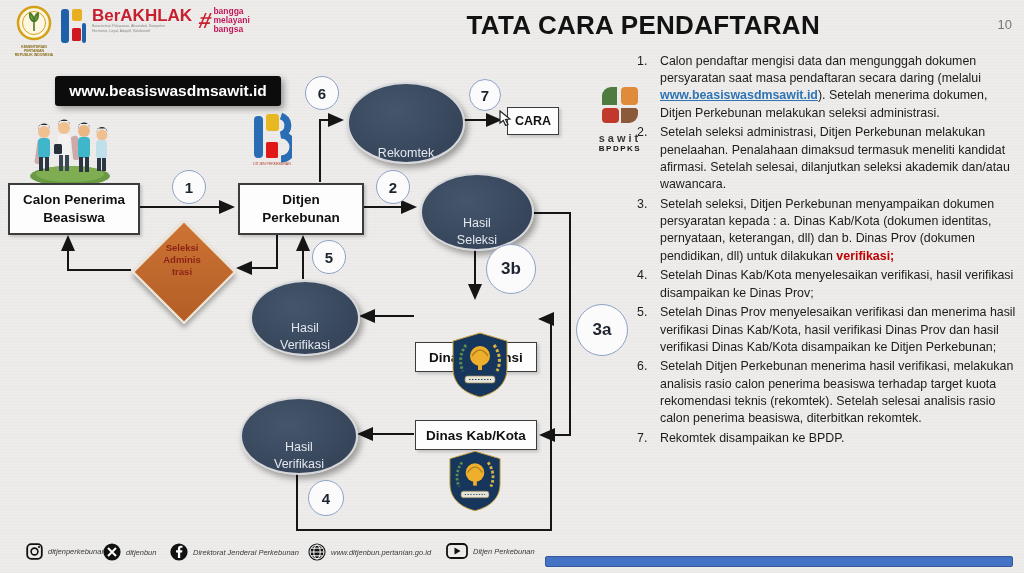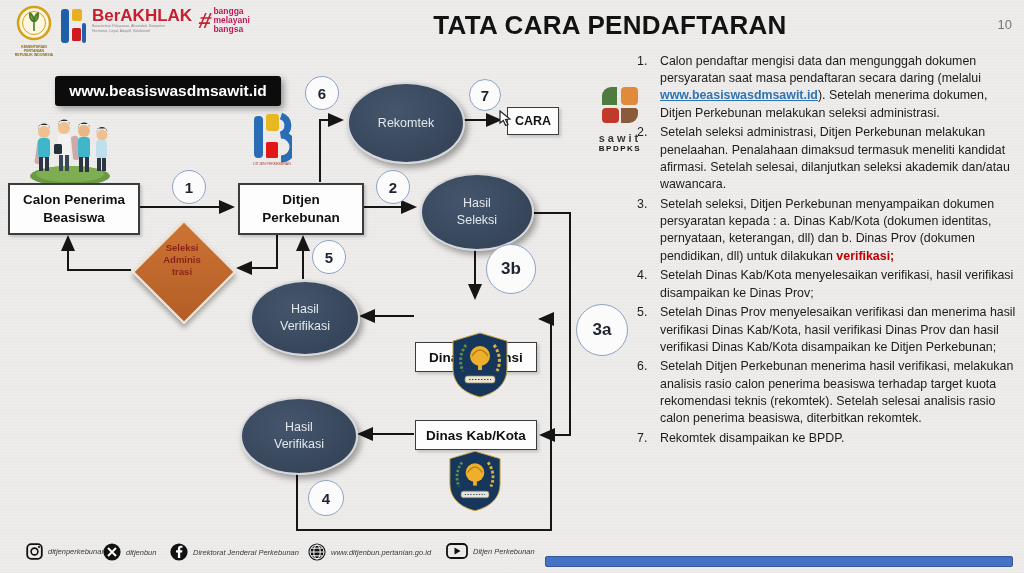--- a/index.html
+++ b/index.html
@@ -1,41 +1,41 @@
 <!DOCTYPE html>
 <html><head>
 <meta charset="utf-8">
 <style>
   html,body{margin:0;padding:0;}
   body{font-family:"Liberation Sans",sans-serif;background:#d8d8d8;}
   .slide{position:relative;width:1024px;height:573px;background:#edecea;overflow:hidden;
          background-image:repeating-linear-gradient(0deg, rgba(0,0,0,0.015) 0 1px, transparent 1px 3px);}
   
-  .title{position:absolute;left:400px;top:10px;width:420px;text-align:center;
+  .title{position:absolute;left:400px;top:10px;width:420px;text-align:right;
          font-size:26px;font-weight:800;letter-spacing:.3px;color:#121212;}
   .pagenum{position:absolute;right:12px;top:17px;font-size:13px;color:#777;}
   .kementan{position:absolute;left:12px;top:5px;width:44px;text-align:center;}
   .kementan .cap{font-size:3.5px;color:#8a6d1a;line-height:1.2;font-weight:bold;}
   .berakhlak{position:absolute;left:60px;top:7px;display:flex;align-items:flex-start;gap:5px;}
   .ba-text .name{font-size:17px;font-weight:800;color:#c81f2e;line-height:1;}
   .ba-text .tag{font-size:3.6px;color:#888;line-height:1.3;}
   .hashtag{display:flex;align-items:center;gap:2px;margin-left:2px;}
   .hashtag .words{font-size:8.5px;font-weight:800;color:#c2185b;line-height:1.05;}
   .hash-glyph{font-size:22px;font-weight:800;color:#c81f2e;transform:skewX(-12deg);line-height:.8;}
   
   .urlbox{position:absolute;left:55px;top:76px;width:226px;height:30px;background:#0c0c0c;
           color:#fff;font-weight:bold;font-size:15.5px;display:flex;align-items:center;justify-content:center;
           border-radius:3px;box-shadow:3px 3px 6px rgba(0,0,0,.35);z-index:2;}
   .pbox{position:absolute;background:#fdfdfd;border:2px solid #3c3c3c;display:flex;flex-direction:column;
         align-items:center;justify-content:center;font-weight:bold;color:#111;z-index:2;
         box-shadow:2px 2px 3px rgba(0,0,0,.18);text-align:center;}
   .pbox.small{border-width:1.5px;}
   .ellipse{position:absolute;background:radial-gradient(ellipse at 40% 35%, #45566c, #36455a 70%);
            border:2.5px solid #d5d7da;border-radius:50%;display:flex;flex-direction:column;align-items:center;
-           justify-content:center;color:#e4e8ee;font-size:12.5px;line-height:1.35;z-index:2;
+           justify-content:flex-end;color:#e4e8ee;font-size:12.5px;line-height:1.35;z-index:2;
            box-shadow:3px 4px 6px rgba(0,0,0,.35);text-align:center;}
   .badge{position:absolute;background:#fbfbfb;border:1.6px solid #8ea2c6;border-radius:50%;
          display:flex;align-items:center;justify-content:center;font-weight:bold;color:#1d2430;z-index:3;
          font-size:15px;}
   .diamond-wrap{position:absolute;left:132px;top:220px;width:100px;height:100px;z-index:2;}
   .diamond{position:absolute;left:15px;top:15px;width:70px;height:70px;transform:rotate(45deg);
            background:linear-gradient(135deg,#cd7434,#b35d26);border:2.5px solid #ece2d2;
            box-shadow:3px 3px 5px rgba(0,0,0,.3);}
   .diamond-label{position:absolute;left:0;top:22px;width:100px;text-align:center;font-weight:bold;
                  font-size:9.5px;line-height:1.25;color:#8b2416;}

